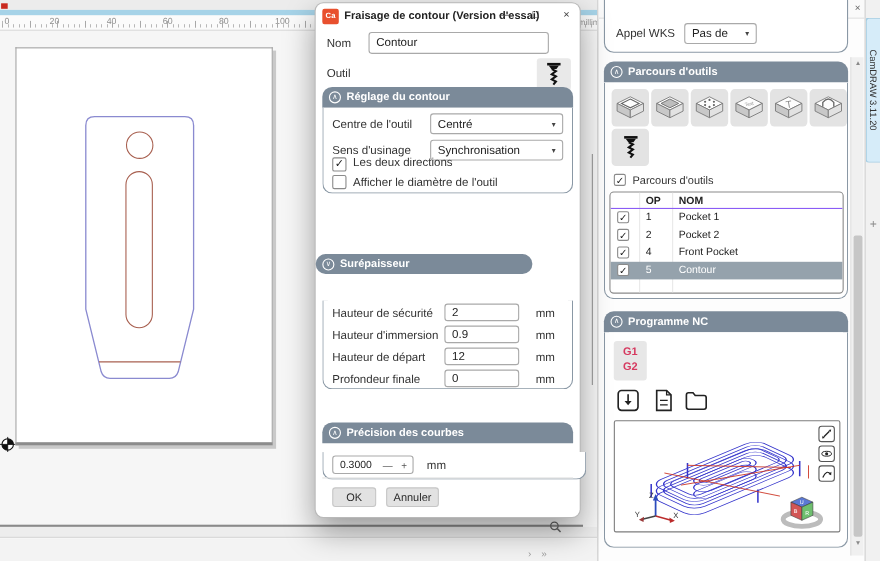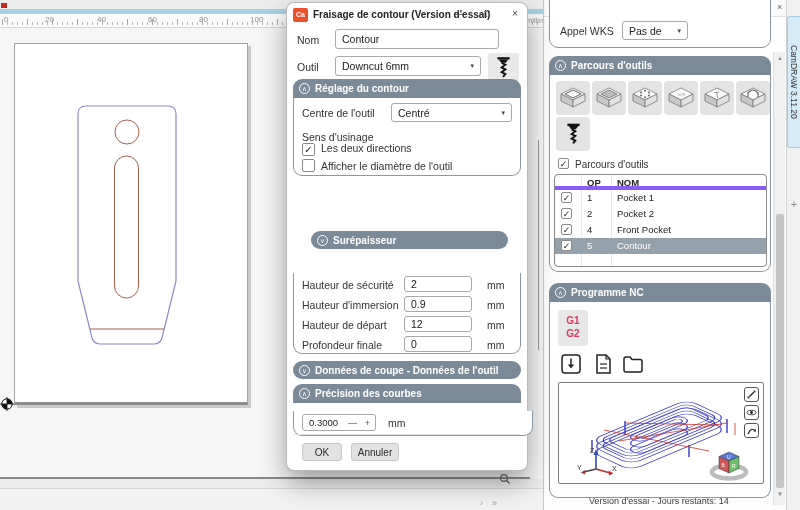--- a/index.html
+++ b/index.html
@@ -63,21 +63,21 @@
     font-size:10px; color:#2a2a2a; display:flex; align-items:center; justify-content:center; }
 
   
   .panel { left:543px; top:0; width:243px; height:510px; background:#fdfdfd; border-left:1px solid #c9c9c9; overflow:hidden; }
   .panel-head { left:0; top:0; width:243px; height:17px; background:#fafafa; border-bottom:1px solid #e2e2e2; }
   .panel-title { left:8px; top:3px; font-size:10px; color:#222; }
   .ph-icon { position:absolute; top:2px; font-size:9px; color:#666; }
   .icon-btn3d { position:absolute; width:34px; height:34px; background:#e3e3e3; border-radius:4px;
     display:flex; align-items:center; justify-content:center; }
   .tp-table { position:absolute; background:#fff; border:1px solid #8a8a8a; border-radius:4px; overflow:hidden; }
-  .tp-hrow { position:relative; height:15px; border-bottom:4px solid #8b5cf6; }
+  .tp-hrow { position:relative; height:15px; border-bottom:1px solid #8b5cf6; }
   .tp-hrow span { position:absolute; top:2px; font-size:9.5px; font-weight:bold; color:#222; }
   .tp-row { position:relative; height:16px; }
   .tp-row .op { position:absolute; left:32px; top:2px; font-size:9.5px; color:#222; }
   .tp-row .nom { position:absolute; left:62px; top:2px; font-size:9.5px; color:#222; }
   .tp-row.selected { background:#95a2ac; }
   .tp-row.selected .op, .tp-row.selected .nom { color:#fff; }
   .col-sep { position:absolute; top:0; bottom:0; width:1px; background:#e8e8e8; }
   .gcode-btn { left:8px; top:8px; width:30px; height:36px; background:#e7e7e7; border-radius:3px;
     text-align:center; padding-top:4px; }
   .gcode-btn div { font-size:10px; font-weight:bold; color:#d6395f; line-height:13px; }
@@ -155,50 +155,50 @@
       <span class="win-btn" style="left:191px">□</span>
       <span class="win-btn" style="left:219px">×</span>
     </div>
 
     <span class="fld-label" style="left:10px;top:31px">Nom</span>
     <div class="tinput" style="left:48px;top:26px;width:164px;height:20px">
       <span>Contour</span>
     </div>
 
     <span class="fld-label" style="left:10px;top:58px">Outil</span>
-    <div class="tselect" style="left:48px;top:53px;width:146px;height:20px">
-      <span>Downcut 6mm</span>
-      <span class="dd-arrow">▾</span>
-    </div>
     <div class="abs tool-btn">
       <svg width="15" height="23" viewBox="0 0 16 24">
         <rect x="1.5" y="1" width="13" height="2.5" fill="#111"></rect>
         <polygon points="3,3.5 13,3.5 10.5,7 5.5,7" fill="#111"></polygon>
         <path d="M6 7 L10 9 L6 12 L10 14 L6 17 L10 19 L7.5 22" fill="none" stroke="#111" stroke-width="2"></path>
       </svg>
     </div>
 
     <div class="sec-head" style="left:6px;top:76px;width:228px">
       <span class="chev-circle">∧</span>
       <span class="sec-title">Réglage du contour</span>
     </div>
     <div class="sec-body" style="left:6px;top:95px;width:228px;height:78px">
       <span class="fld-label" style="left:8px;top:9px">Centre de l'outil</span>
       <div class="tselect" style="left:97px;top:5px;width:121px;height:19px">
         <span>Centré</span>
         <span class="dd-arrow">▾</span>
       </div>
       <span class="fld-label" style="left:8px;top:33px">Sens d'usinage</span>
+      <div class="tselect" style="left:97px;top:29px;width:121px;height:19px">
+        <span>Synchronisation</span>
+        <span class="dd-arrow">▾</span>
+      </div>
       <span class="chk" style="left:8px;top:45px">✓</span>
       <span class="fld-label" style="left:27px;top:44px">Les deux directions</span>
       <span class="chk" style="left:8px;top:61px"></span>
       <span class="fld-label" style="left:27px;top:62px">Afficher le diamètre de l'outil</span>
     </div>
 
-    <div class="sec-head pill" style="left:24px;top:228px;width:197px">
+    <div class="sec-head pill" style="left:0;top:228px;width:197px">
       <span class="chev-circle">∨</span>
       <span class="sec-title">Surépaisseur</span>
     </div>
 
     <div class="sec-body" style="left:6px;top:270px;width:228px;height:81px">
       <span class="fld-label" style="left:8px;top:6px">Hauteur de sécurité</span>
       <div class="tinput" style="left:110px;top:3px;width:68px;height:16px">
           <span>2</span>
         </div>
       <span class="fld-label" style="left:193px;top:6px">mm</span>
@@ -215,24 +215,20 @@
         </div>
       <span class="fld-label" style="left:193px;top:46px">mm</span>
 
       <span class="fld-label" style="left:8px;top:66px">Profondeur finale</span>
       <div class="tinput" style="left:110px;top:63px;width:68px;height:16px">
           <span>0</span>
         </div>
       <span class="fld-label" style="left:193px;top:66px">mm</span>
     </div>
 
-    <div class="sec-head pill" style="left:6px;top:358px;width:228px">
-      <span class="chev-circle">∨</span>
-      <span class="sec-title">Données de coupe - Données de l'outil</span>
-    </div>
 
     <div class="sec-head" style="left:6px;top:381px;width:228px">
       <span class="chev-circle">∧</span>
       <span class="sec-title">Précision des courbes</span>
     </div>
     <div class="sec-body" style="left:6px;top:408px;width:240px;height:25px">
       <div class="stepper" style="left:8px;top:3px;width:74px;height:17px">
         <span class="val">0.3000</span>
         <span class="st-btn">—</span>
         <span class="st-btn">+</span>
@@ -455,21 +451,20 @@
           <polygon points="22,3 32,7.5 22,12 12,7.5" fill="#5b79d4" stroke="#333" stroke-width="0.5"></polygon>
           <polygon points="12,7.5 22,12 22,24 12,19.5" fill="#d25555" stroke="#333" stroke-width="0.5"></polygon>
           <polygon points="32,7.5 32,19.5 22,24 22,12" fill="#6fbf6f" stroke="#333" stroke-width="0.5"></polygon>
           <text x="20" y="9.5" font-size="5" fill="#fff">U</text>
           <text x="14.5" y="17.5" font-size="5" fill="#fff">B</text>
           <text x="25" y="19" font-size="5" fill="#fff">R</text>
         </svg>
       </div>
     </div>
 
-    <div class="abs panel-status">Version d'essai - Jours restants: 14</div>
 
     <div class="abs pscroll">
       <span class="arr" style="top:3px">▲</span>
       <div class="thumb" style="top:162px;height:274px"></div>
       <span class="arr" style="bottom:8px">▼</span>
     </div>
   </div>
 
   <div class="abs tabbar">
     <div class="abs side-tab">

